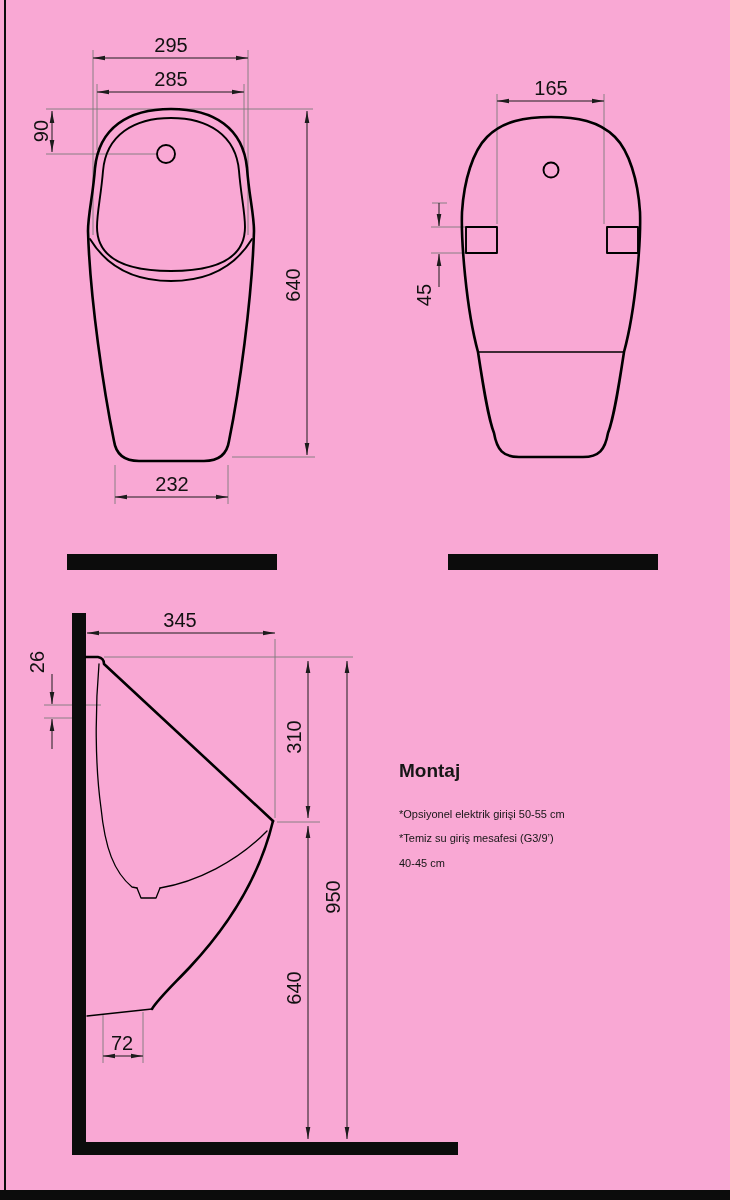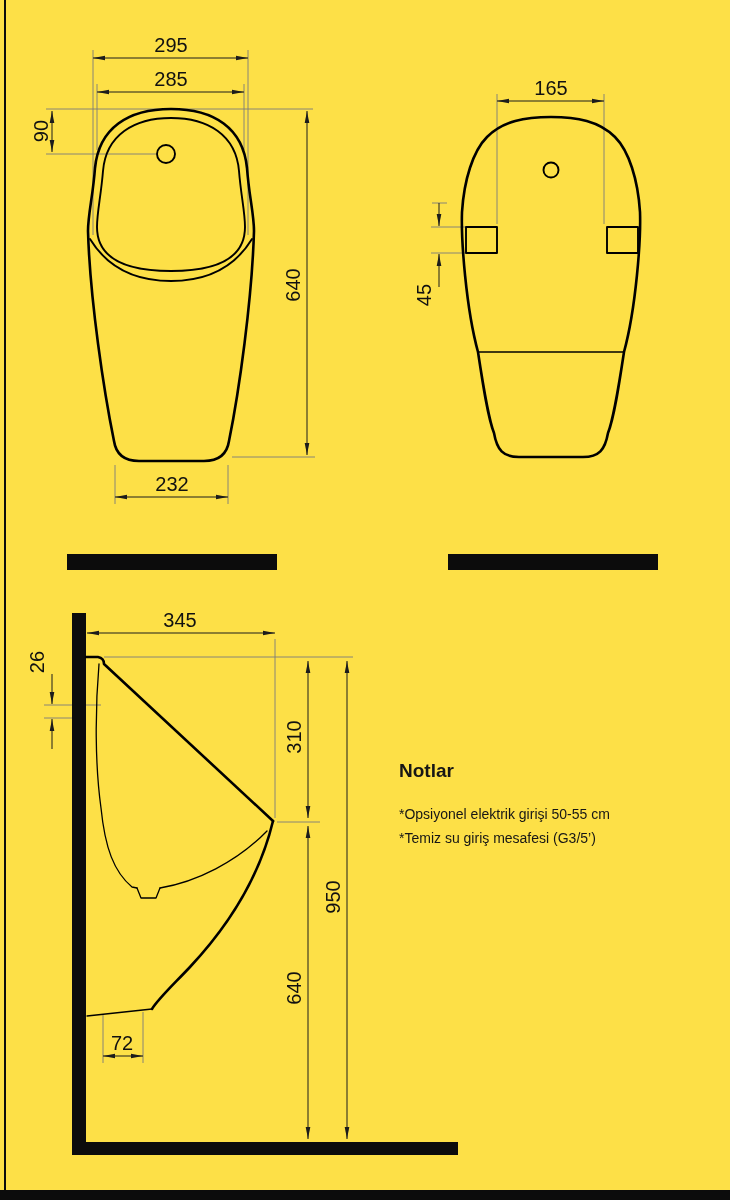--- a/index.html
+++ b/index.html
@@ -1,28 +1,28 @@
 <!DOCTYPE html>
 <html><head>
 <meta charset="utf-8">
 <style>
   html,body{margin:0;padding:0;background:#fff;}
-  #page{position:relative;width:730px;height:1200px;background:#fde047;overflow:hidden;
+  #page{position:relative;width:730px;height:1200px;background:#f9a8d4;overflow:hidden;
         font-family:"Liberation Sans", sans-serif;}
   svg{position:absolute;left:0;top:0;}
   svg text{font-family:"Liberation Sans", sans-serif;font-size:20px;fill:#111;}
   .outline{fill:none;stroke:#000;stroke-width:2.6;stroke-linecap:round;stroke-linejoin:round;}
   .mid{fill:none;stroke:#000;stroke-width:1.9;stroke-linecap:round;stroke-linejoin:round;}
   .thin{fill:none;stroke:#000;stroke-width:1.3;stroke-linecap:round;stroke-linejoin:round;}
   .ext{fill:none;stroke:#7a7a7a;stroke-width:0.9;}
   .dim{fill:none;stroke:#1c1c1c;stroke-width:1;}
   .solid{fill:#0c0c0c;stroke:none;}
   #notes{position:absolute;left:399px;top:760px;width:310px;color:#161616;}
   #notes .title{font-size:19px;font-weight:bold;margin:0 0 20px 0;}
-  #notes .line{font-size:14px;line-height:24.3px;white-space:nowrap;}
+  #notes .line{font-size:11px;line-height:24.3px;white-space:nowrap;}
 </style>
 </head>
 <body>
 
 <div id="page">
 
 <svg width="730" height="1200" viewBox="0 0 730 1200">
   <defs>
     <marker id="arr" viewBox="0 0 12 6" refX="12" refY="3" markerWidth="12" markerHeight="6" orient="auto-start-reverse" markerUnits="userSpaceOnUse">
       <path d="M0,0.7 L12,3 L0,5.3 Z" fill="#1c1c1c"></path>
@@ -149,18 +149,19 @@
     <text x="180" y="627" text-anchor="middle">345</text>
     <text x="44" y="662" text-anchor="middle" transform="rotate(-90 44 662)">26</text>
     <text x="301" y="737" text-anchor="middle" transform="rotate(-90 301 737)">310</text>
     <text x="301" y="988" text-anchor="middle" transform="rotate(-90 301 988)">640</text>
     <text x="340" y="897" text-anchor="middle" transform="rotate(-90 340 897)">950</text>
     <text x="122" y="1050" text-anchor="middle">72</text>
   </g>
 </svg>
 
   <div id="notes">
-    <div class="title">Notlar</div>
+    <div class="title">Montaj</div>
     <div class="line">*Opsiyonel elektrik girişi 50-55 cm</div>
-    <div class="line">*Temiz su giriş mesafesi (G3/5’)</div>
+    <div class="line">*Temiz su giriş mesafesi (G3/9’)</div>
+    <div class="line">40-45 cm</div>
   </div>
 
 </div>
 
 </body></html>

